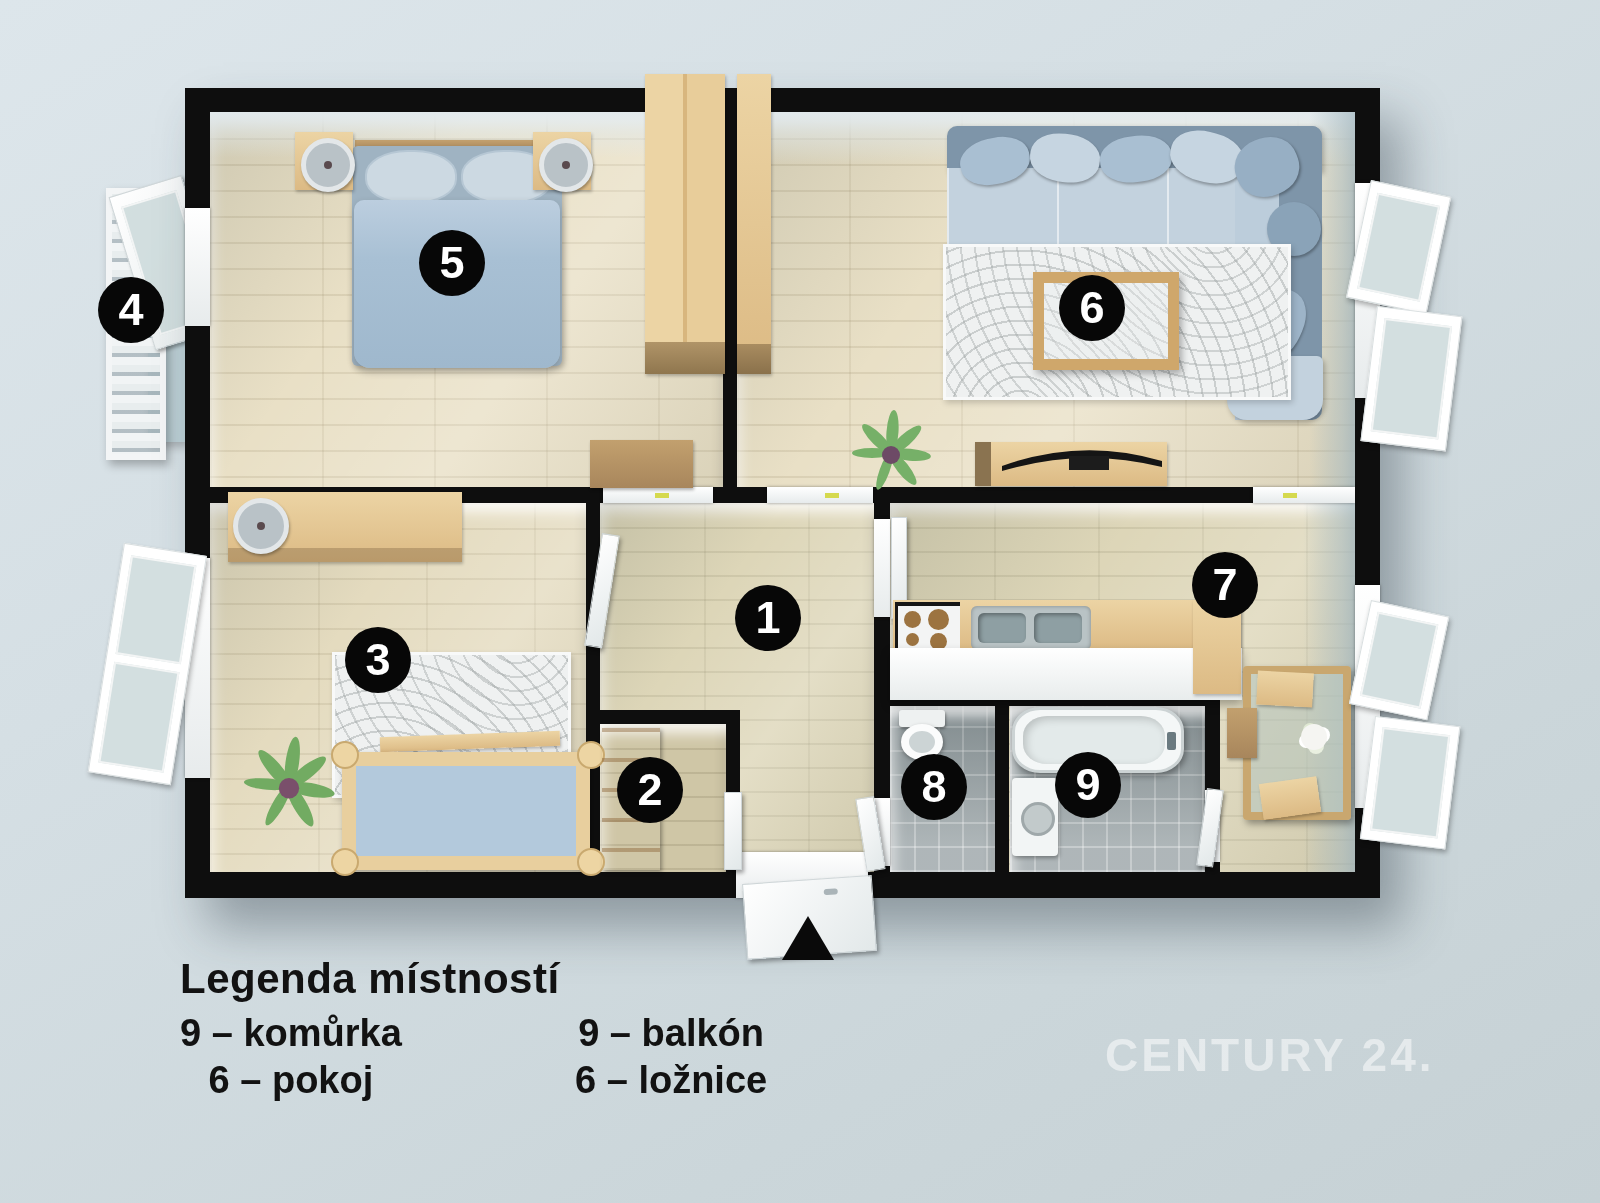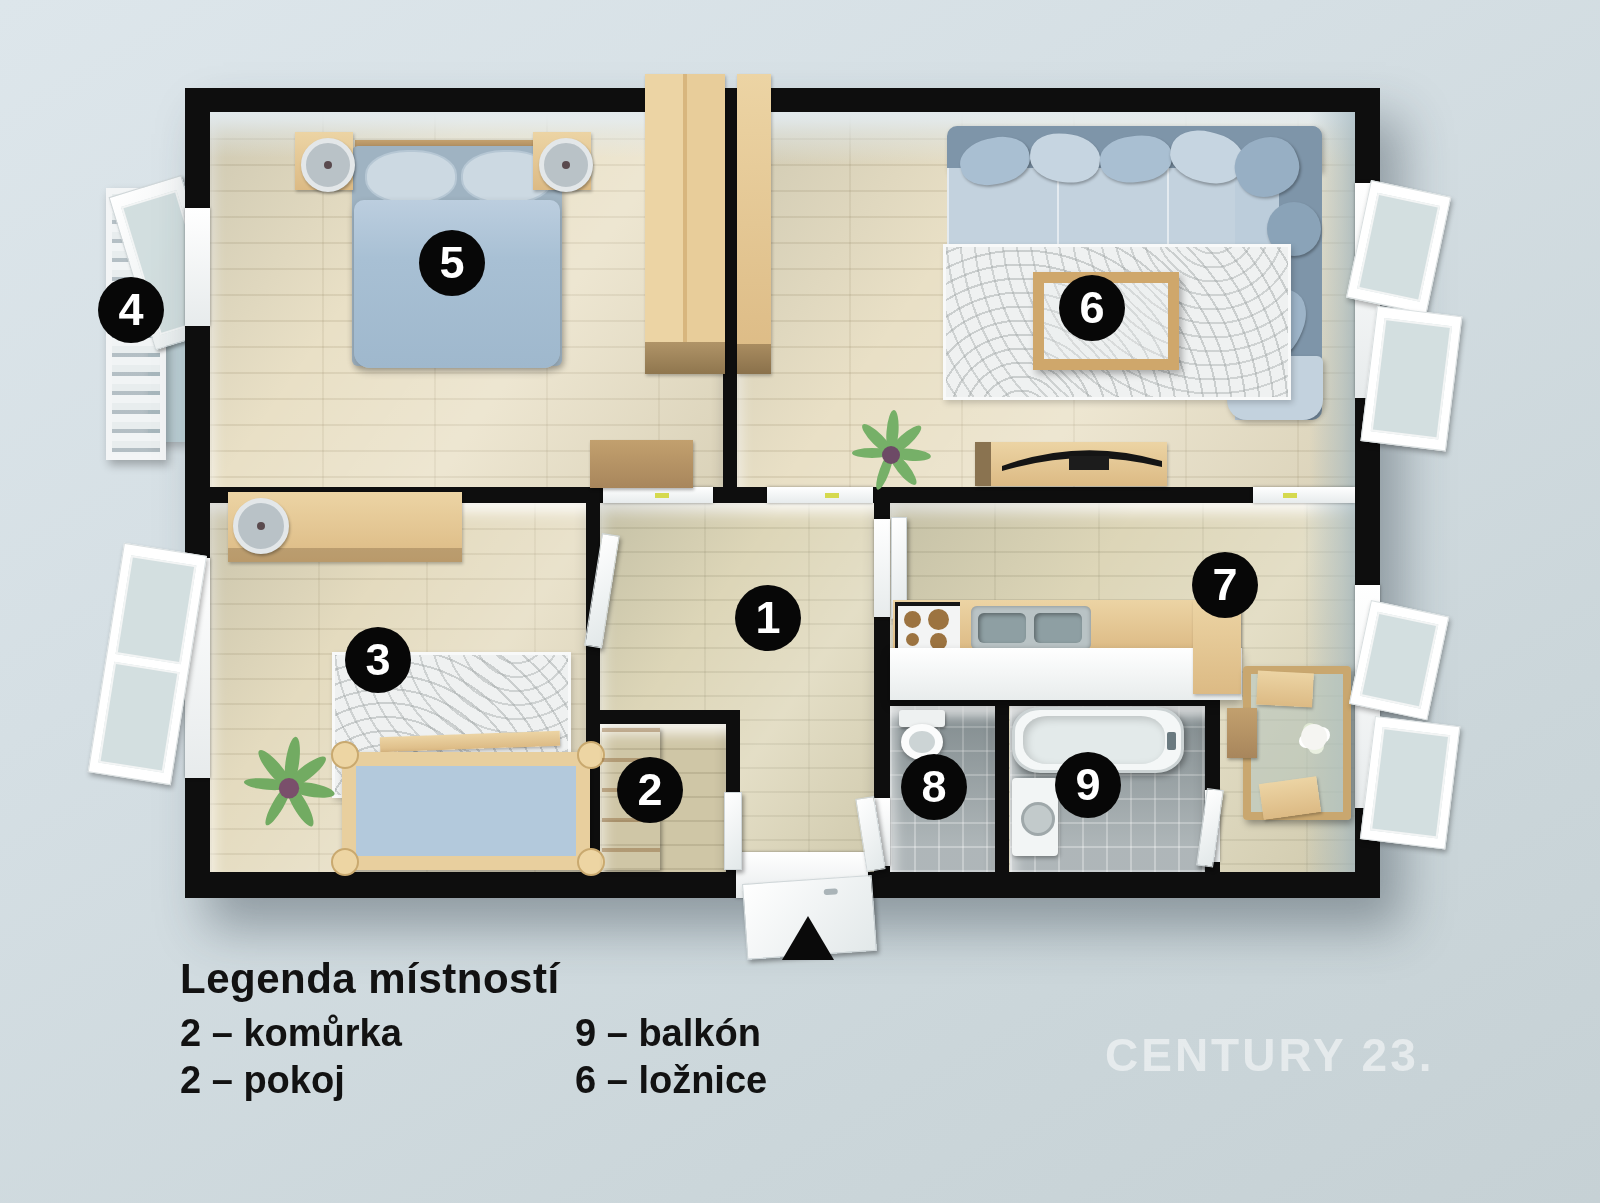--- a/index.html
+++ b/index.html
@@ -286,27 +286,27 @@
     <div class="badge" style="left:870px;top:664px;">9</div>
   </div>
 
   <div class="badge" style="left:98px;top:277px;">4</div>
 
   <div class="doorleaf" style="left:742px;top:884px;width:128px;height:74px;transform:rotate(-4deg);transform-origin:top left;">
     <div class="abs" style="left:80px;top:10px;width:14px;height:6px;background:#aab4b8;border-radius:3px;"></div>
   </div>
   <div class="arrow-up" style="left:782px;top:916px;"></div>
 
-  <div class="watermark" style="left:1105px;top:1028px;">CENTURY 23.</div>
-
-  <div class="legendwrap abs" style="left:0;top:0;width:1600px;height:1203px;pointer-events:none;">
+  <div class="watermark" style="left:1105px;top:1028px;">CENTURY 24.</div>
+
+  <div class="legendwrap abs" style="left:0;top:0;width:1600px;height:1203px;pointer-events:none;text-align:center;">
     <div class="legend-title" style="left:180px;top:955px;">Legenda místností</div>
     <div class="legend-col" style="left:180px;top:1010px;">
-      <div>2 – komůrka</div>
-      <div>2 – pokoj</div>
+      <div>9 – komůrka</div>
+      <div>6 – pokoj</div>
     </div>
     <div class="legend-col" style="left:575px;top:1010px;">
       <div>9 – balkón</div>
       <div>6 – ložnice</div>
     </div>
   </div>
 
 </div>
 
 </body></html>

